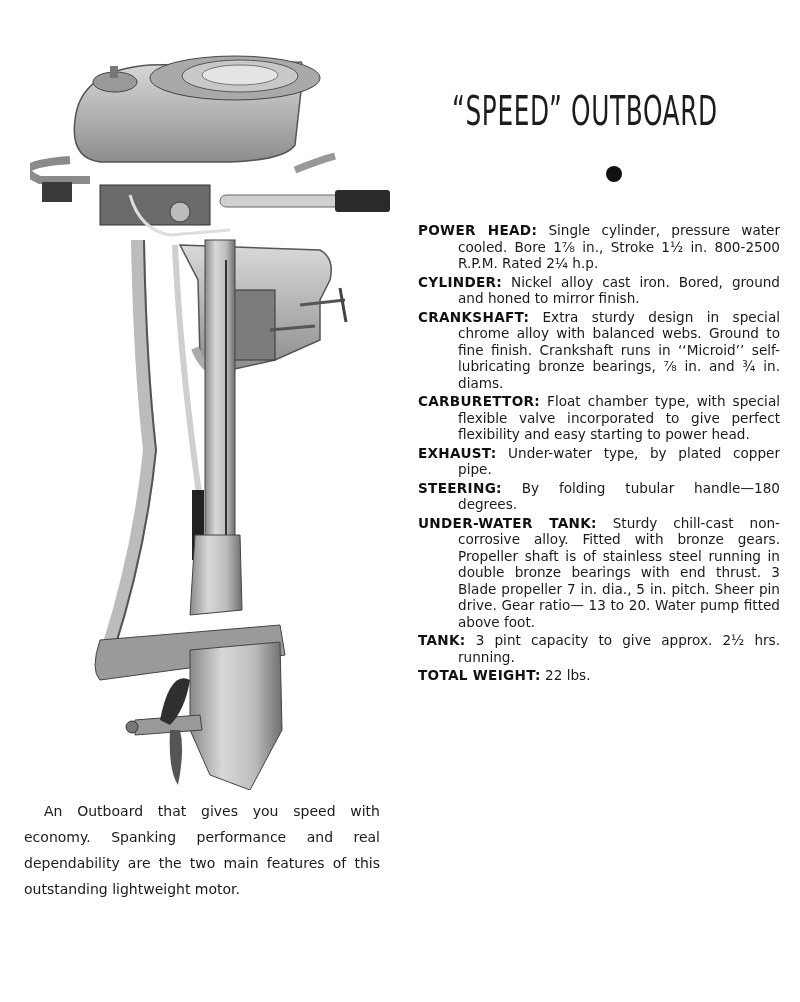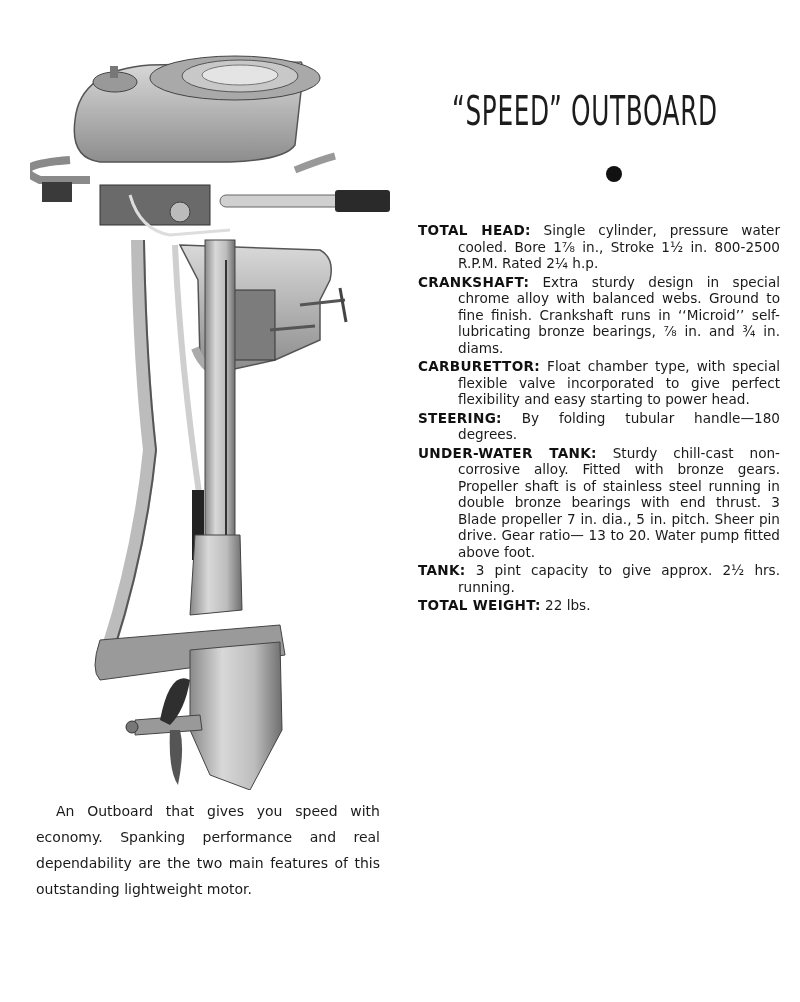--- a/index.html
+++ b/index.html
@@ -3,21 +3,21 @@
   <meta charset="utf-8">
   <style>
     html, body { margin: 0; padding: 0; background: #ffffff; }
     body { width: 800px; height: 1002px; position: relative; overflow: hidden; color: #1a1a1a; font-family: "DejaVu Sans", sans-serif; }
     .title { position: absolute; left: 452px; top: 88px; width: 340px; font-family: "DejaVu Sans", sans-serif; font-size: 40px; letter-spacing: 1px; transform: scaleX(0.62); transform-origin: left top; white-space: nowrap; color: #1c1c1c; font-weight: normal; }
     .bullet { position: absolute; left: 606px; top: 166px; width: 16px; height: 16px; border-radius: 50%; background: #111; }
     .specs { position: absolute; left: 418px; top: 222px; width: 362px; font-size: 13.6px; line-height: 16.5px; }
     .spec { margin: 0 0 2px 0; padding-left: 40px; text-indent: -40px; text-align: justify; }
     .spec .label { font-weight: bold; letter-spacing: 0.3px; color: #111; }
     .intro { position: absolute; left: 24px; top: 798px; width: 356px; font-size: 14px; line-height: 26px; text-align: justify; }
-    .intro p { margin: 0 0 26px 12px; text-indent: 20px; }
+    .intro p { margin: 0 0 26px 0; text-indent: 20px; }
     .photo { position: absolute; left: 30px; top: 30px; width: 380px; height: 760px; }
   </style>
 </head>
 <body>
 
 <div class="photo">
   <svg width="380" height="760" viewBox="0 0 380 760">
     <defs>
       <linearGradient id="metal" x1="0" y1="0" x2="1" y2="0">
         <stop offset="0" stop-color="#8a8a8a"></stop>
@@ -73,23 +73,25 @@
     <circle cx="102" cy="697" r="6" fill="#777" stroke="#333"></circle>
     <path d="M130 690 Q140 640 160 650 Q155 680 140 695 Z" fill="#2f2f2f"></path>
     <path d="M140 700 Q138 740 148 755 Q155 720 150 700 Z" fill="#555"></path>
   </svg>
 </div>
 
 <div class="title">“SPEED” OUTBOARD</div>
 <div class="bullet"></div>
 
 <div class="specs">
-  <p class="spec"><span class="label">TOTAL HEAD:</span> <span>Single cylinder, pressure water cooled.  Bore 1⅞ in., Stroke 1½ in.  800-2500 R.P.M.  Rated 2¼ h.p.</span></p>
+  <p class="spec"><span class="label">POWER HEAD:</span> <span>Single cylinder, pressure water cooled.  Bore 1⅞ in., Stroke 1½ in.  800-2500 R.P.M.  Rated 2¼ h.p.</span></p>
+  <p class="spec"><span class="label">CYLINDER:</span> <span>Nickel alloy cast iron.  Bored, ground and honed to mirror finish.</span></p>
   <p class="spec"><span class="label">CRANKSHAFT:</span> <span>Extra sturdy design in special chrome alloy with balanced webs. Ground to fine finish.  Crankshaft runs in ‘‘Microid’’ self-lubricating bronze bearings, ⅞ in. and ¾ in. diams.</span></p>
   <p class="spec"><span class="label">CARBURETTOR:</span> <span>Float chamber type, with special flexible valve incorporated to give perfect flexibility and easy starting to power head.</span></p>
+  <p class="spec"><span class="label">EXHAUST:</span> <span>Under-water type, by plated copper pipe.</span></p>
   <p class="spec"><span class="label">STEERING:</span> <span>By folding tubular handle—180 degrees.</span></p>
   <p class="spec"><span class="label">UNDER-WATER TANK:</span> <span>Sturdy chill-cast non-corrosive alloy.  Fitted with bronze gears. Propeller shaft is of stainless steel running in double bronze bearings with end thrust.  3 Blade propeller 7 in. dia., 5 in. pitch.  Sheer pin drive.  Gear ratio— 13 to 20.  Water pump fitted above foot.</span></p>
   <p class="spec"><span class="label">TANK:</span> <span>3 pint capacity to give approx. 2½ hrs. running.</span></p>
   <p class="spec"><span class="label">TOTAL WEIGHT:</span> <span>22 lbs.</span></p>
 </div>
 
 <div class="intro">
   <p>An Outboard that gives you speed with economy.  Spanking performance and real dependability are the two main features of this outstanding lightweight motor.</p>
 </div>
 

